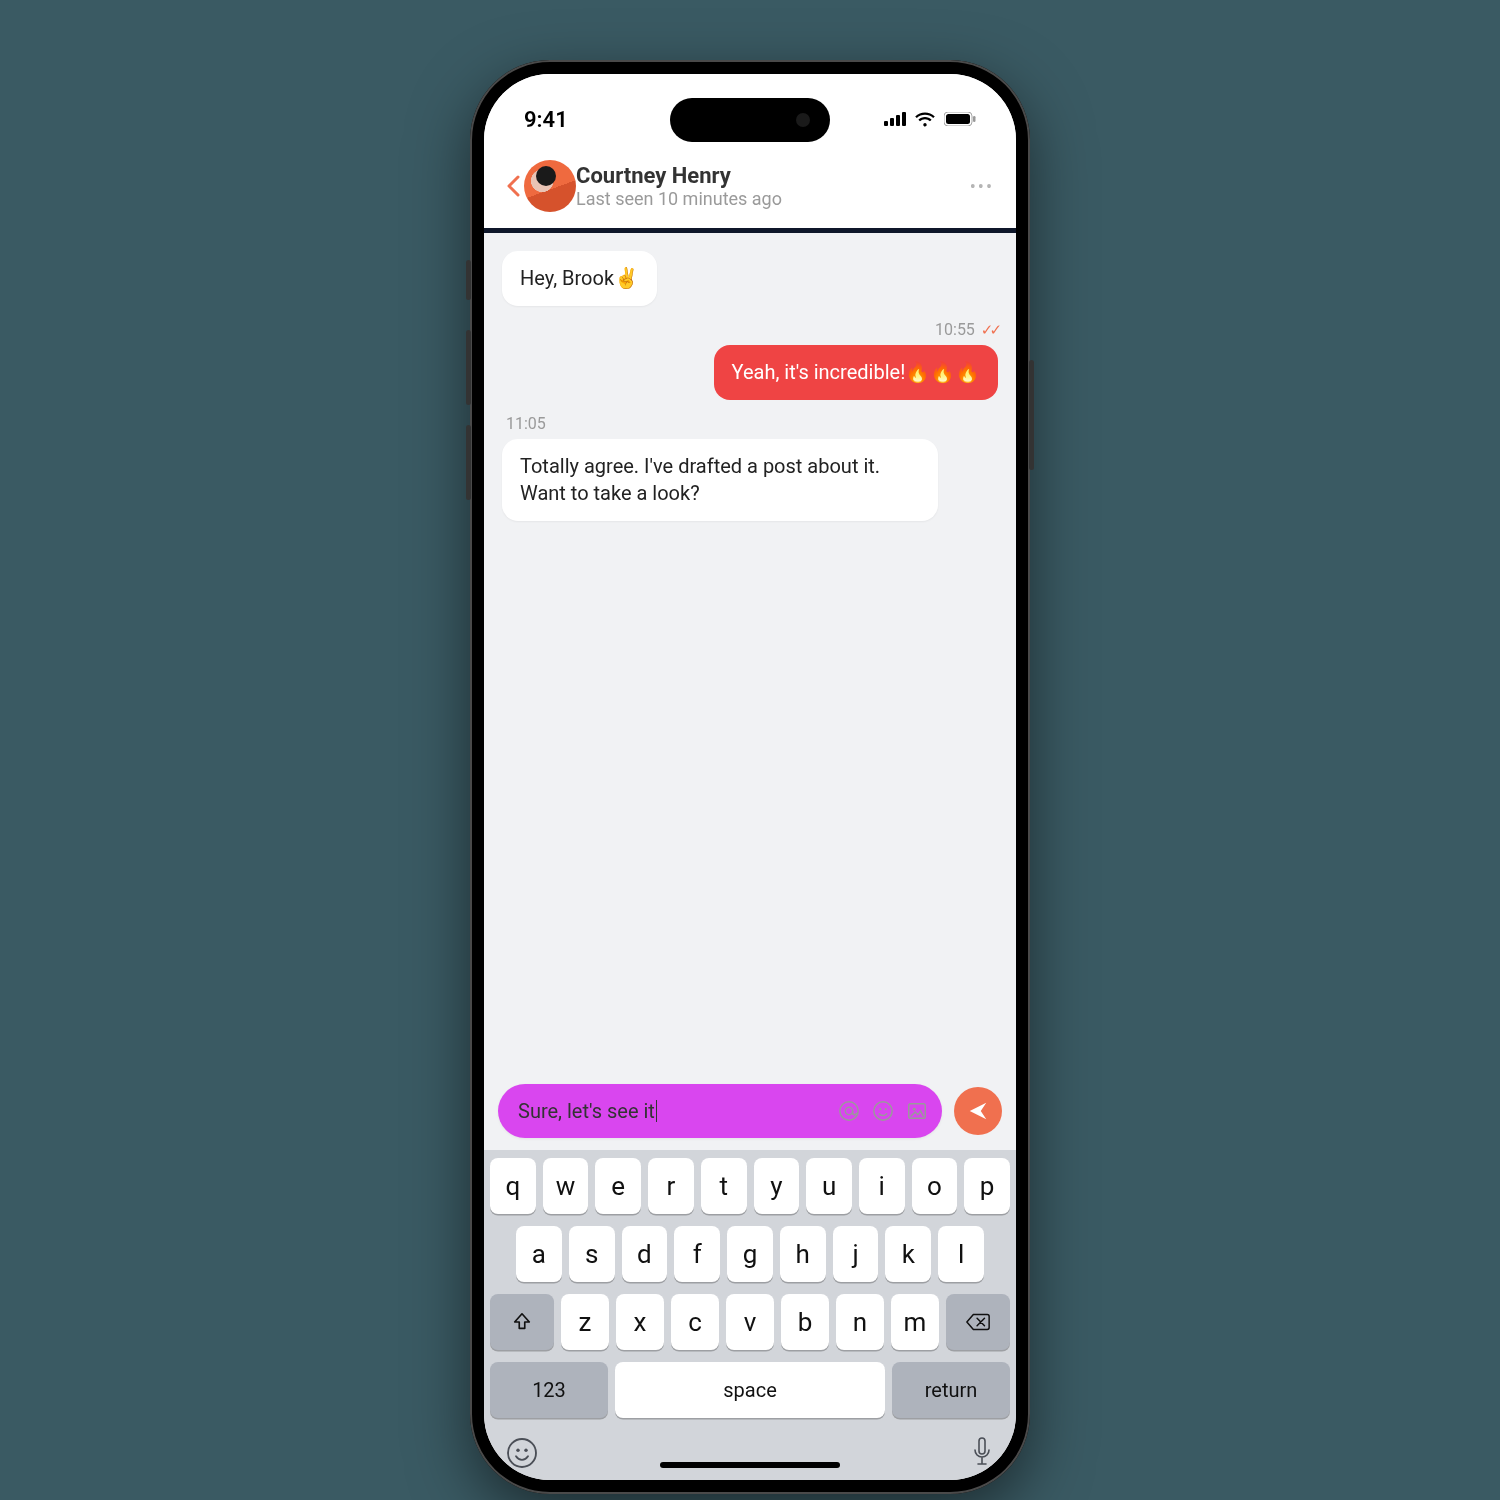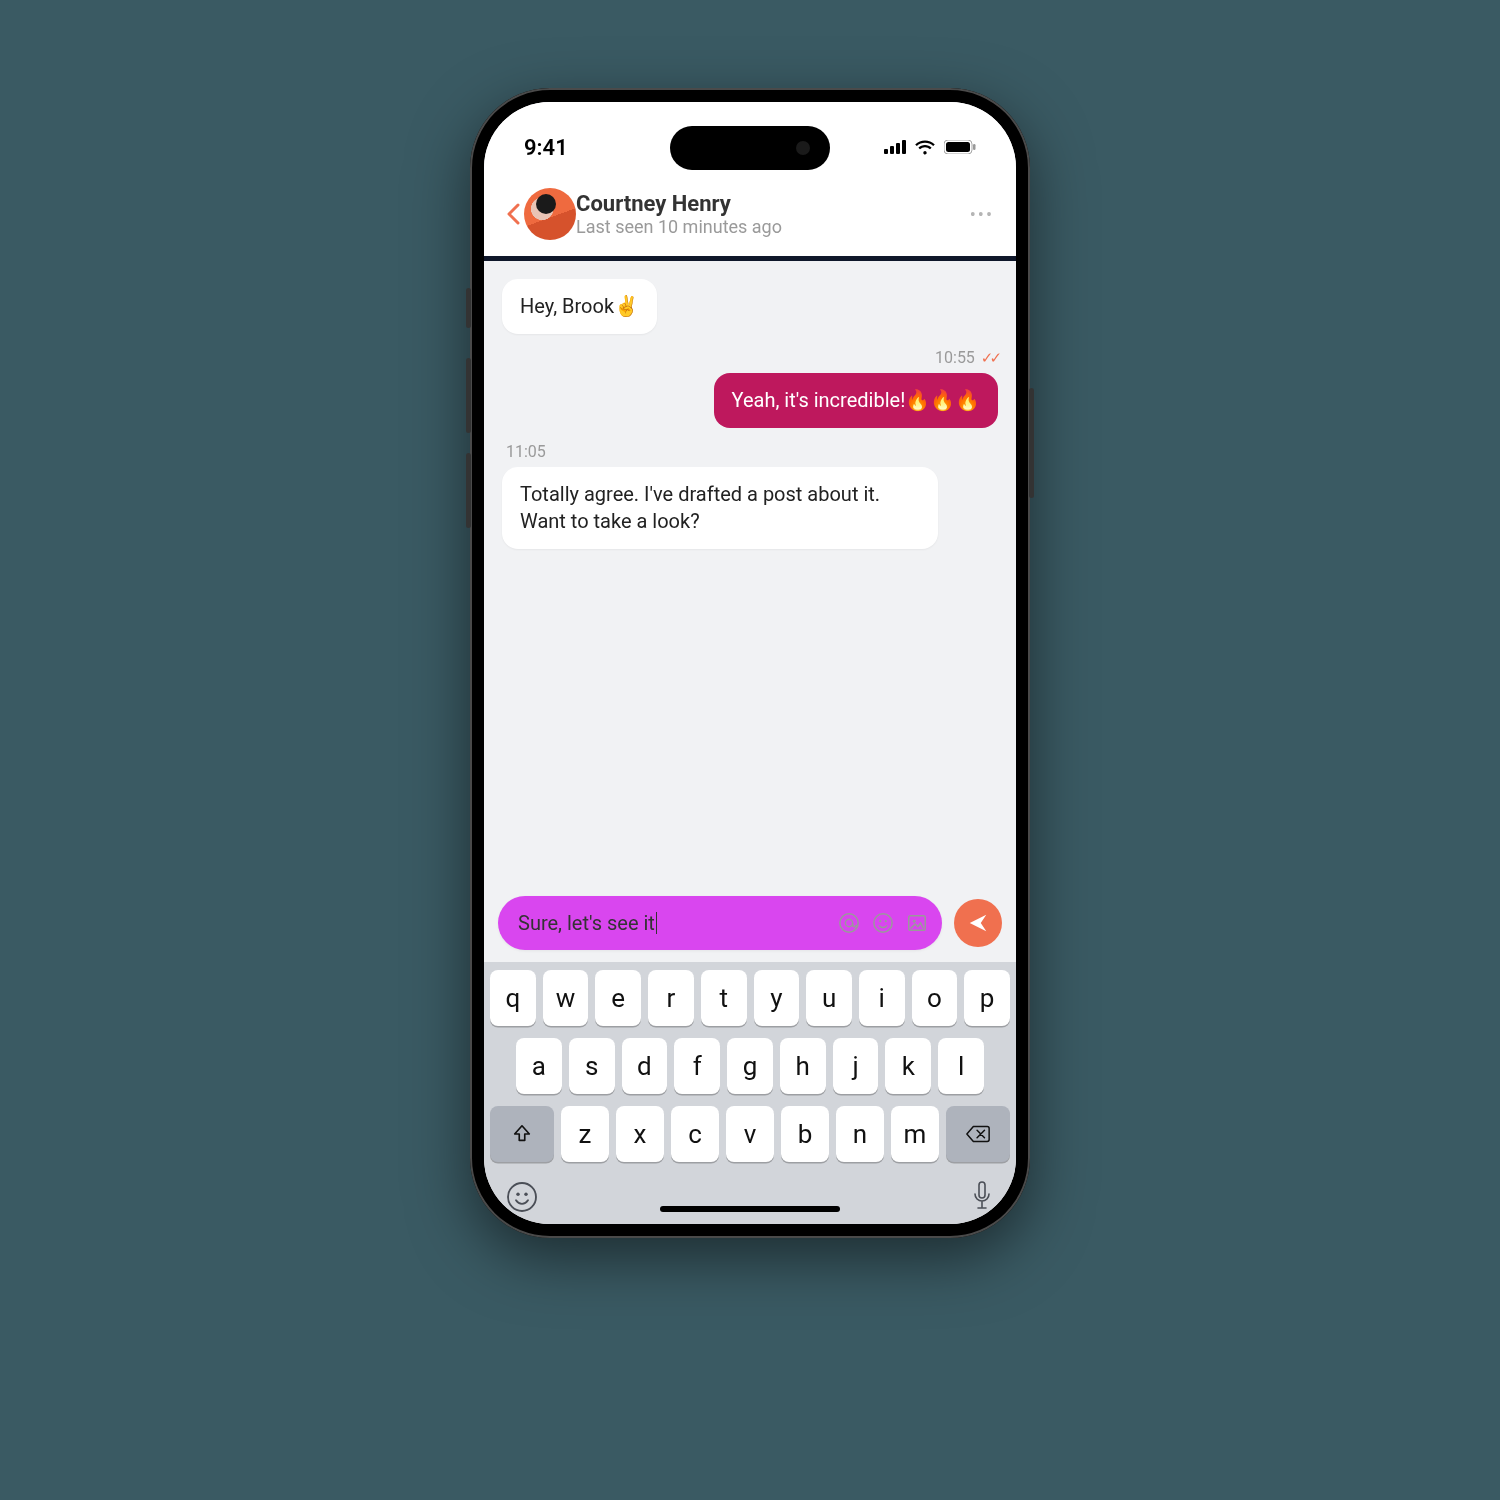--- a/index.html
+++ b/index.html
@@ -7,23 +7,23 @@
     background: #3a5a63;
     width: 1500px;
     height: 1500px;
     display: flex;
     align-items: flex-start;
     justify-content: center;
     font-family: -apple-system, BlinkMacSystemFont, "Segoe UI", Roboto, Helvetica, Arial, sans-serif;
     -webkit-font-smoothing: antialiased;
   }
   .phone {
-    margin-top: 88px;
+    margin-top: 60px;
     width: 560px;
-    height: 1150px;
+    height: 1434px;
     background: #000;
     border-radius: 80px;
     padding: 14px;
     position: relative;
     box-shadow: 0 20px 60px rgba(0,0,0,0.5), inset 0 0 0 2px #4a4a4a;
   }
   .screen {
     width: 100%;
     height: 100%;
     background: #f1f2f4;
@@ -99,21 +99,21 @@
   }
   .bubble {
     border-radius:16px;
     padding: 14px 18px;
     font-size:20px;
     line-height:1.35;
     max-width: 88%;
     margin-bottom:10px;
   }
   .bubble.in { background:#fff; color:#222; align-self:flex-start; box-shadow:0 1px 2px rgba(0,0,0,0.05);}
-  .bubble.out { background:#be185d; color:#fff; align-self:flex-end; }
+  .bubble.out { background:#ef4444; color:#fff; align-self:flex-end; }
   .meta-row { display:flex; align-items:center; gap:6px; font-size:16px; color:#9a9a9a; margin: 4px 0 6px 0; justify-content: space-between;}
   .meta-row.right { align-self:flex-end; }
   .meta-row.left  { align-self:flex-start; padding-left:4px;}
   .checkmarks { color:#f0704f; font-size:15px; letter-spacing:-4px; }
 
   
   .composer-row { padding: 0 14px 12px 14px; display:flex; align-items:center; gap:12px;}
   .composer {
     flex:1;
     background:#d946ef;
@@ -303,20 +303,25 @@
             <div class="key">n</div>
             <div class="key">m</div>
           </div>
         <div class="key mod wide">
           <svg width="26" height="22" viewBox="0 0 28 22">
               <path d="M9 3h15a2 2 0 0 1 2 2v12a2 2 0 0 1-2 2H9l-7-8z" fill="none" stroke="#111" stroke-width="1.6" stroke-linejoin="round"></path>
               <path d="M13 7l8 8M21 7l-8 8" stroke="#111" stroke-width="1.6" stroke-linecap="round"></path>
             </svg>
         </div>
       </div>
+      <div class="krow r4">
+        <div class="key key-123">123</div>
+        <div class="key key-space">space</div>
+        <div class="key key-return">return</div>
+      </div>
       <div class="krow r5">
         <span class="kb-icon">
           <svg width="32" height="32" viewBox="0 0 24 24">
               <circle cx="12" cy="12" r="10.5" fill="none" stroke="#4b4f57" stroke-width="1.4"></circle>
               <circle cx="9" cy="10" r="1.3" fill="#4b4f57"></circle>
               <circle cx="15" cy="10" r="1.3" fill="#4b4f57"></circle>
               <path d="M7.5 14.5c1.2 1.8 2.8 2.7 4.5 2.7s3.3-.9 4.5-2.7" fill="none" stroke="#4b4f57" stroke-width="1.4" stroke-linecap="round"></path>
             </svg>
         </span>
         <span class="kb-icon">

